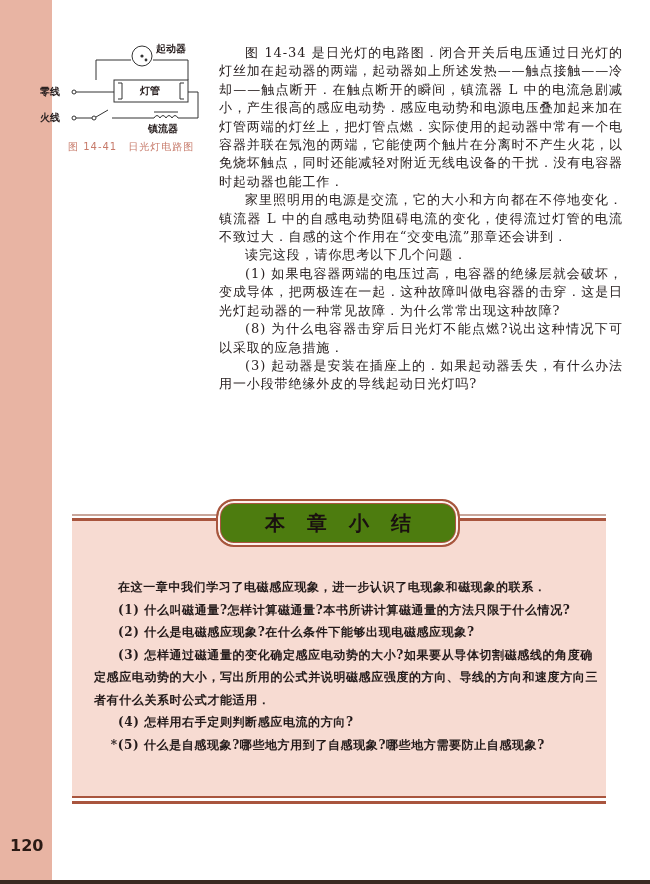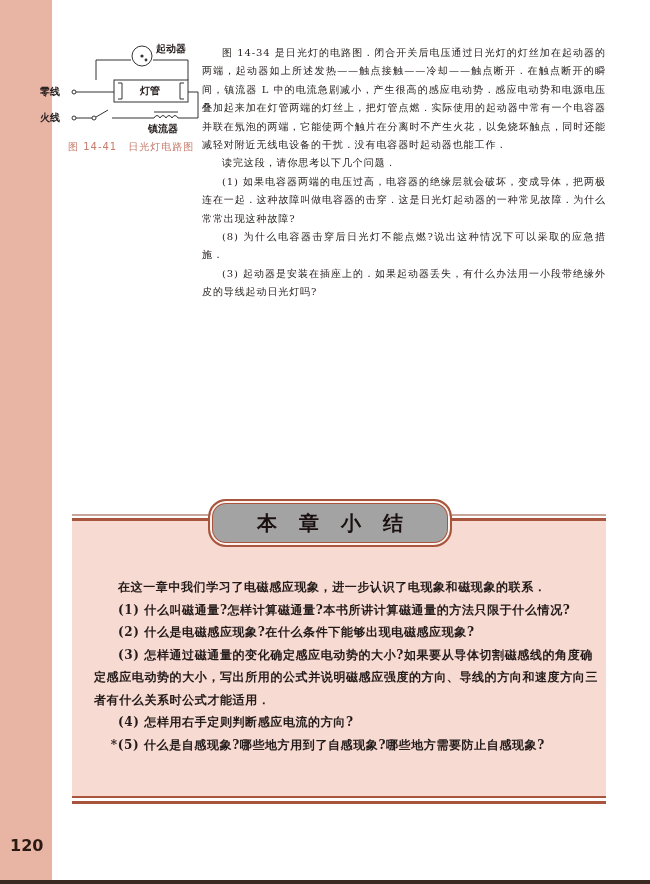--- a/index.html
+++ b/index.html
@@ -28,40 +28,40 @@
     position:absolute; font-size:10px; font-weight:bold; color:#2b2222;
     font-family:"DejaVu Sans", sans-serif;
   }
   .fig-caption {
     position:absolute; left:68px; top:140px; font-size:10px; color:#c77a6a;
     font-family:"DejaVu Sans", sans-serif; letter-spacing:1px;
   }
 
   
   .body-text {
-    position:absolute; left:202px; top:44px; width:404px;
-    font-size:10px; line-height:18.4px; letter-spacing:0.9px;
+    position:absolute; left:219px; top:44px; width:404px;
+    font-size:13px; line-height:18.4px; letter-spacing:0.9px;
     text-align:justify;
   }
   .body-text p { margin:0; text-indent:2em; }
 
   
   .summary {
     position:absolute; left:72px; top:518px; width:534px; height:278px;
     background:#f7dbd2;
   }
   .summary-top-line {
     position:absolute; left:72px; top:514px; width:534px; height:2px; background:#c8a59a;
   }
   .summary-top-line2 {
     position:absolute; left:72px; top:518px; width:534px; height:3px; background:#a9553e;
   }
   .summary-title-box {
-    position:absolute; left:208px; top:499px; width:240px; height:44px;
-    border:2px solid #a9553e; border-radius:18px; background:#a3a3a3;
+    position:absolute; left:216px; top:499px; width:240px; height:44px;
+    border:2px solid #a9553e; border-radius:18px; background:#4d7c0f;
     box-shadow: inset 0 0 0 2px #fdf2ee, inset 0 0 0 3px #a9553e;
   }
   .summary-title {
     position:absolute; left:0; top:0; width:100%; height:100%;
     display:flex; align-items:center; justify-content:center;
     font-family:"DejaVu Sans", sans-serif; font-weight:bold; font-size:20px;
     letter-spacing:22px; color:#1a1010; padding-left:22px; box-sizing:border-box;
   }
   .summary-bottom-line1 {
     position:absolute; left:72px; top:796px; width:534px; height:2px; background:#a9553e;
@@ -115,20 +115,21 @@
   <span class="fig-label" style="left:100px;top:4px;">起动器</span>
   <span class="fig-label" style="left:84px;top:46px;">灯管</span>
   <span class="fig-label" style="left:-16px;top:47px;">零线</span>
   <span class="fig-label" style="left:-16px;top:73px;">火线</span>
   <span class="fig-label" style="left:92px;top:84px;">镇流器</span>
 </div>
 <div class="fig-caption">图 14-41　日光灯电路图</div>
 
 <div class="body-text">
   <p>图 14-34 是日光灯的电路图．闭合开关后电压通过日光灯的灯丝加在起动器的两端，起动器如上所述发热——触点接触——冷却——触点断开．在触点断开的瞬间，镇流器 L 中的电流急剧减小，产生很高的感应电动势．感应电动势和电源电压叠加起来加在灯管两端的灯丝上，把灯管点燃．实际使用的起动器中常有一个电容器并联在氖泡的两端，它能使两个触片在分离时不产生火花，以免烧坏触点，同时还能减轻对附近无线电设备的干扰．没有电容器时起动器也能工作．</p>
+  <p>家里照明用的电源是交流，它的大小和方向都在不停地变化．镇流器 L 中的自感电动势阻碍电流的变化，使得流过灯管的电流不致过大．自感的这个作用在“交变电流”那章还会讲到．</p>
   <p>读完这段，请你思考以下几个问题．</p>
   <p>(1) 如果电容器两端的电压过高，电容器的绝缘层就会破坏，变成导体，把两极连在一起．这种故障叫做电容器的击穿．这是日光灯起动器的一种常见故障．为什么常常出现这种故障?</p>
   <p>(8) 为什么电容器击穿后日光灯不能点燃?说出这种情况下可以采取的应急措施．</p>
   <p>(3) 起动器是安装在插座上的．如果起动器丢失，有什么办法用一小段带绝缘外皮的导线起动日光灯吗?</p>
 </div>
 
 <div class="summary"></div>
 <div class="summary-top-line"></div>
 <div class="summary-top-line2"></div>
 <div class="summary-title-box">

